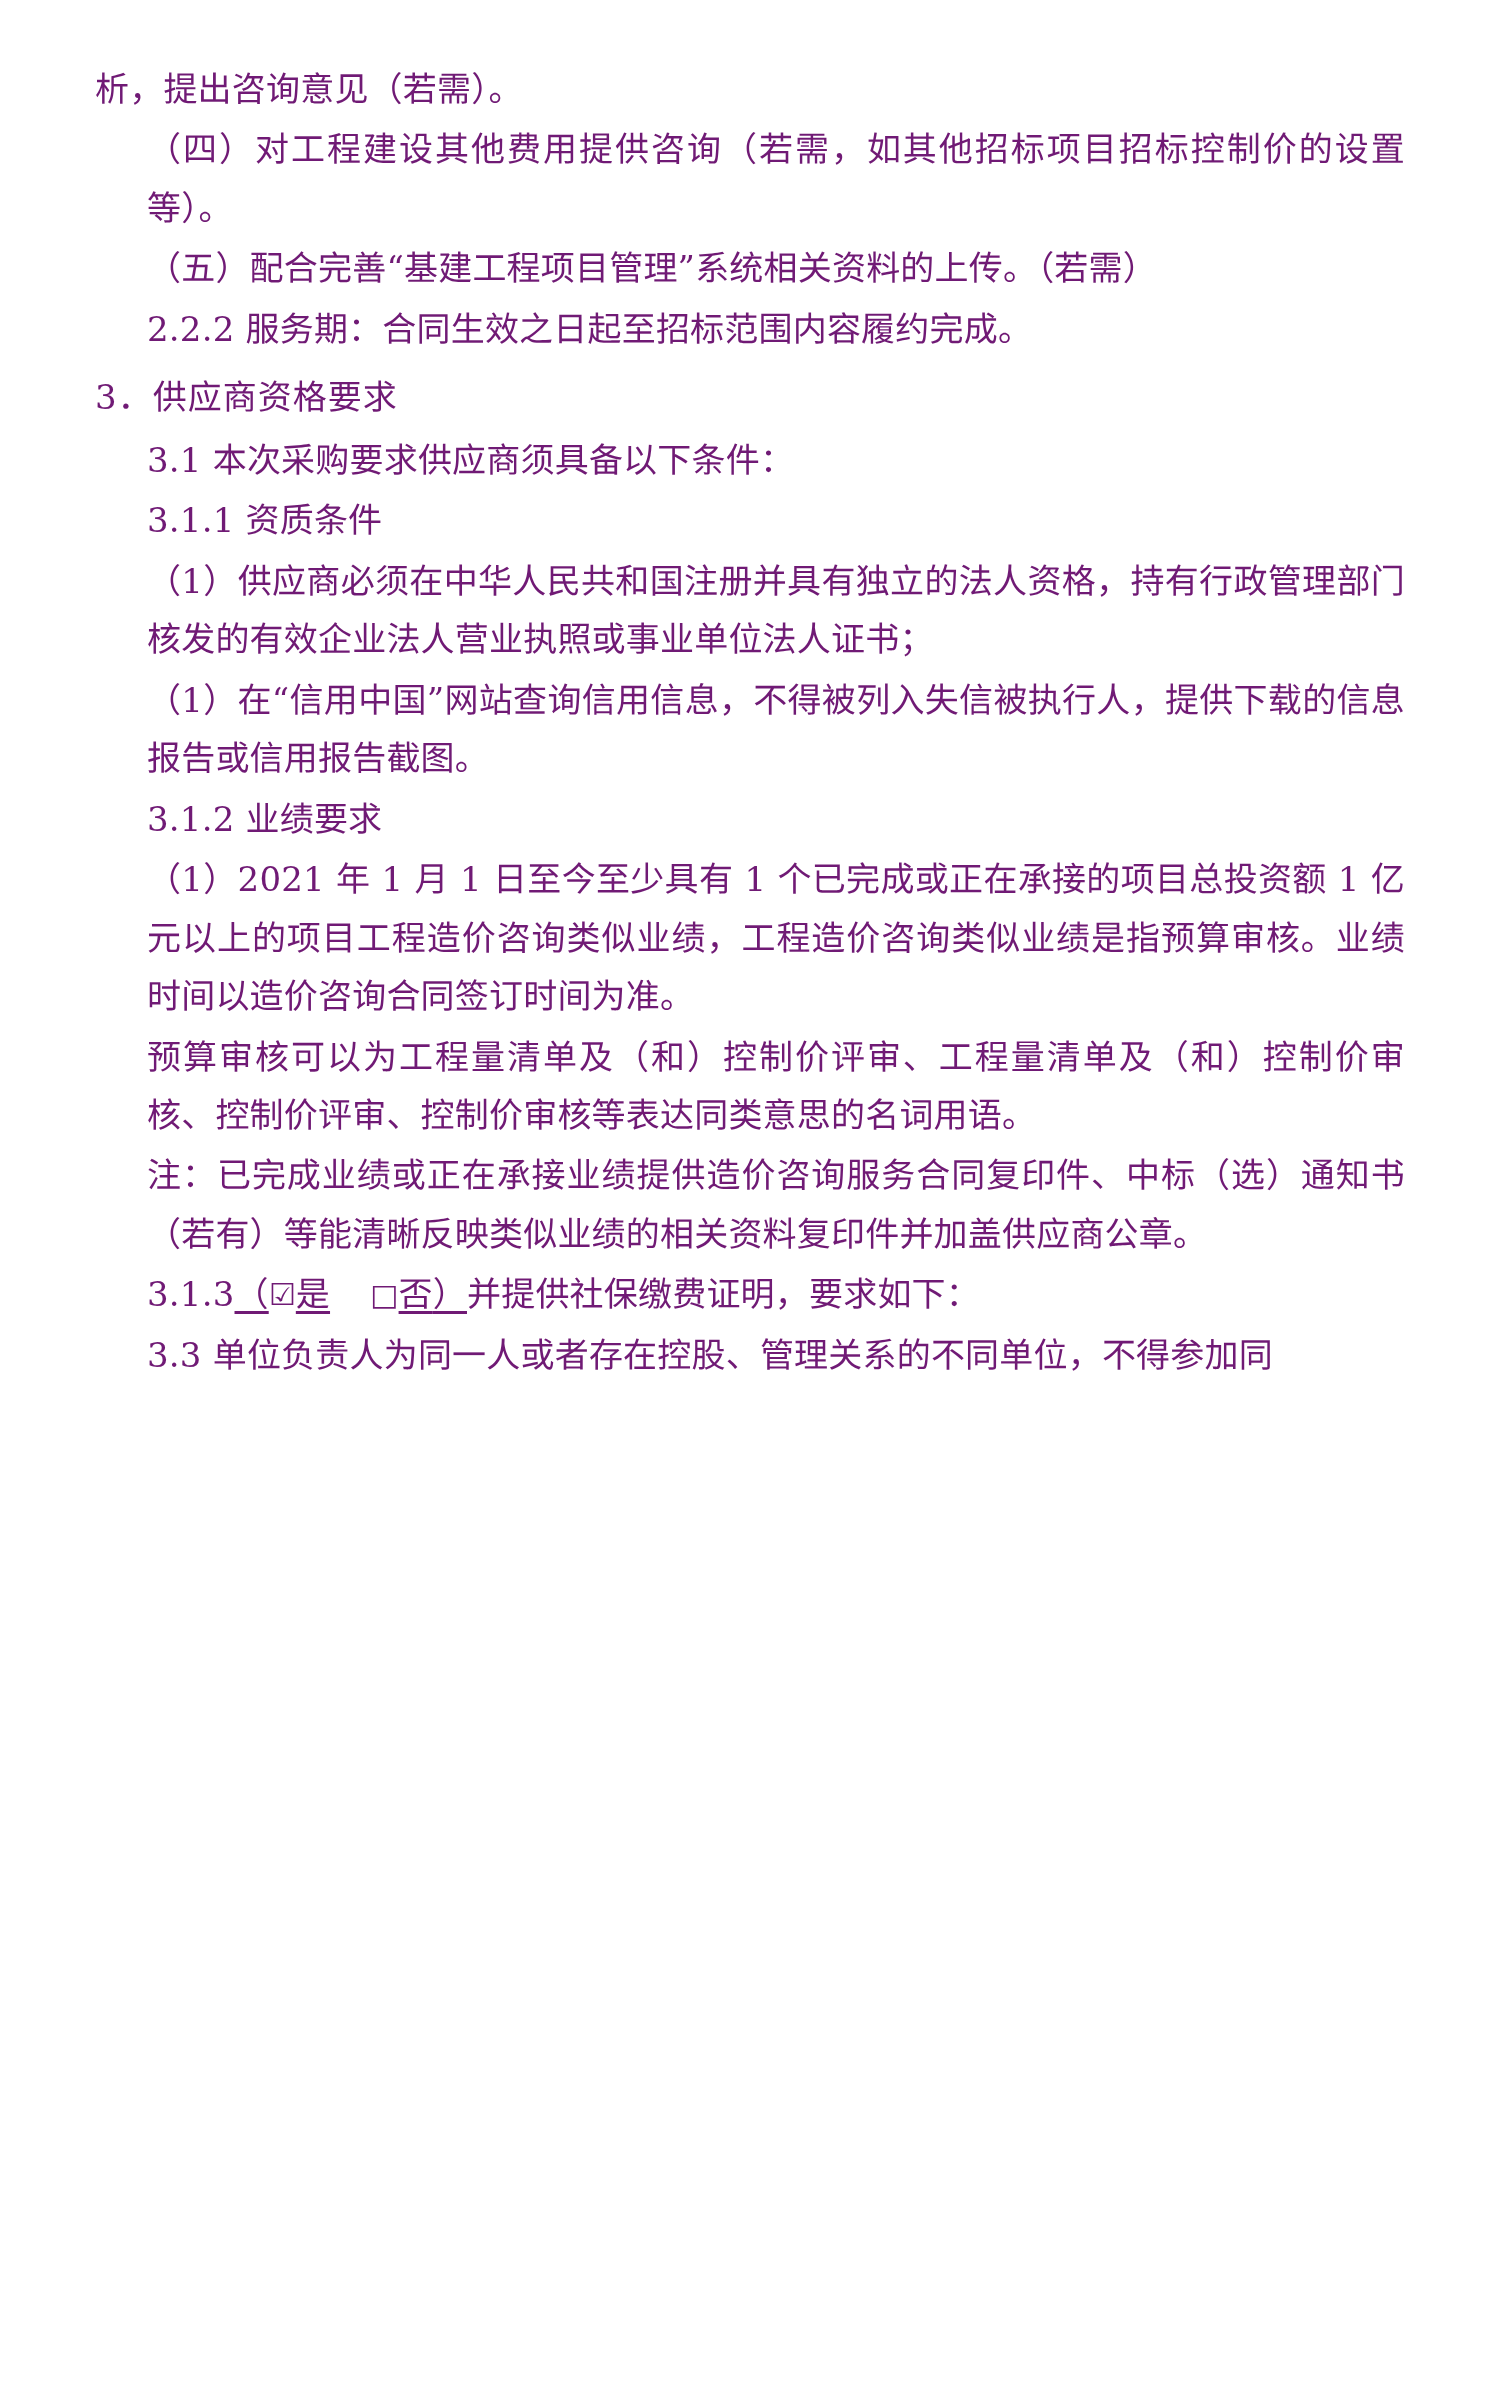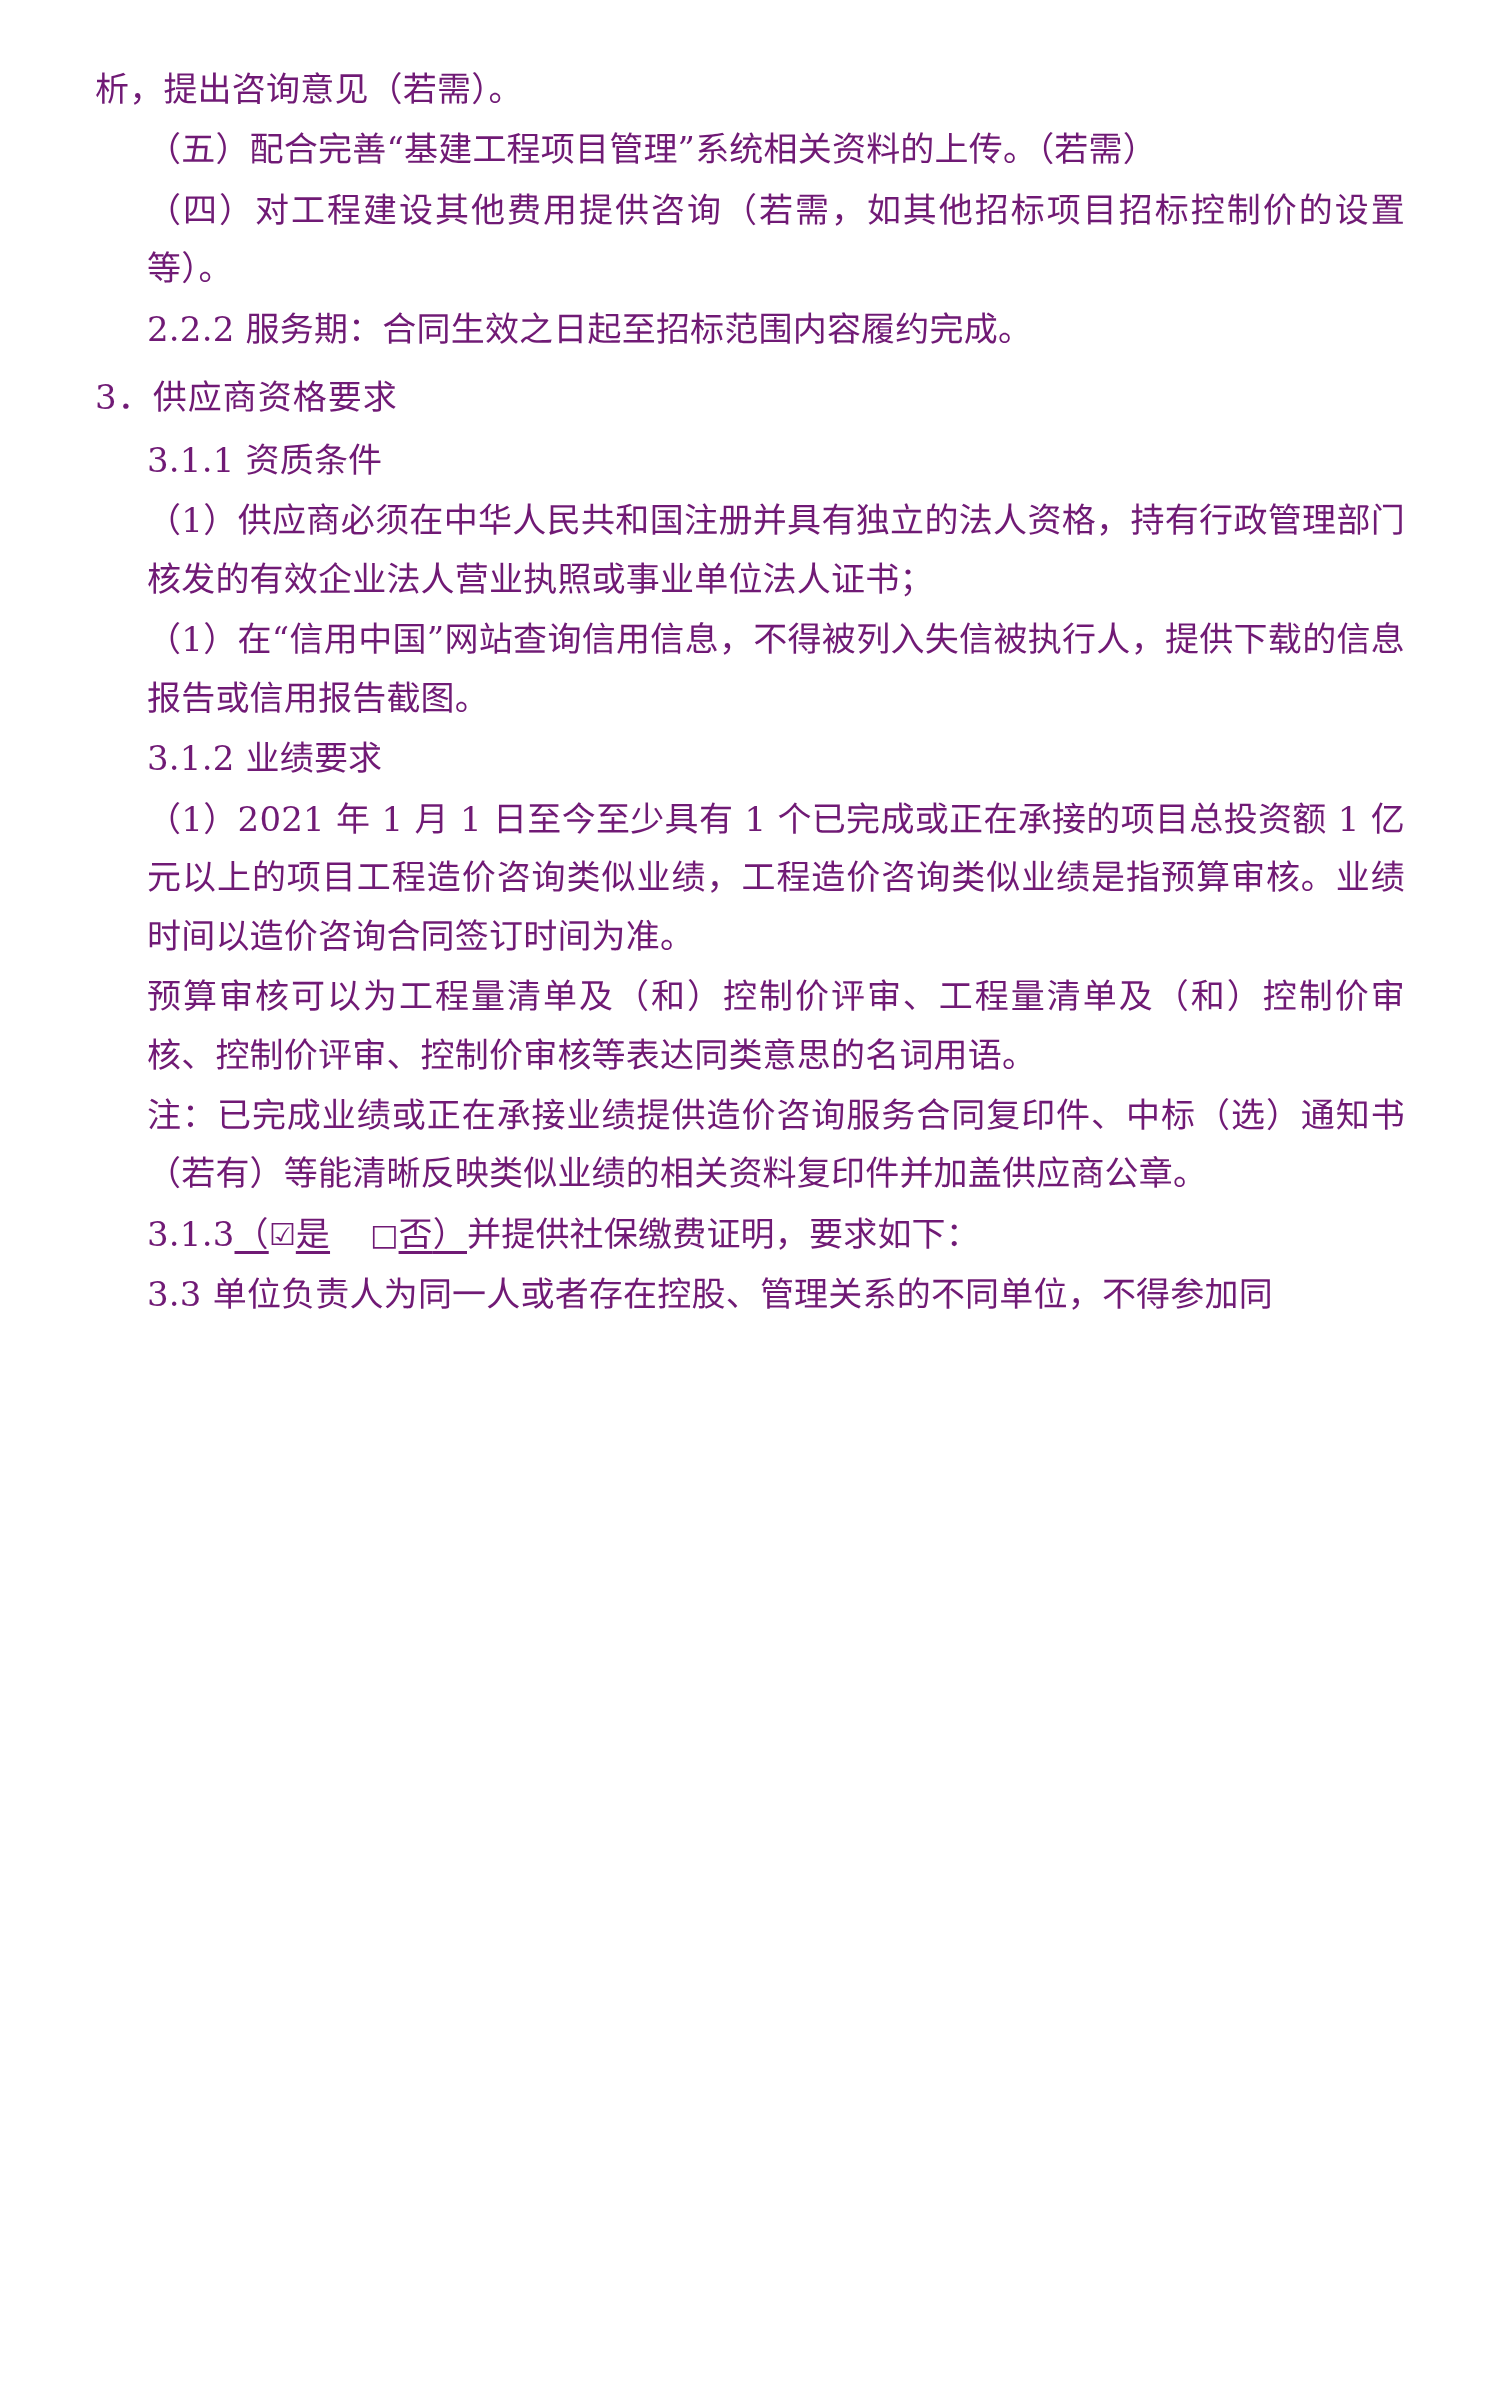--- a/index.html
+++ b/index.html
@@ -59,28 +59,29 @@
   }
 </style>
 </head>
 <body>
 
 <div class="page">
   <div class="doc">
 
     <p class="ind1">析，提出咨询意见（若需）。</p>
 
+    <p class="ind-item">（四）对工程建设其他费用提供咨询（若需，如其他招标项目招标控制价的设置等）。</p>
+
     <p class="ind-item">（五）配合完善“基建工程项目管理”系统相关资料的上传。（若需）</p>
-
-    <p class="ind-item">（四）对工程建设其他费用提供咨询（若需，如其他招标项目招标控制价的设置等）。</p>
 
     <p class="ind-item">2.2.2 服务期：合同生效之日起至招标范围内容履约完成。</p>
 
     <p class="heading">3．供应商资格要求</p>
 
+    <p class="ind-item">3.1 本次采购要求供应商须具备以下条件：</p>
 
     <p class="ind-item">3.1.1 资质条件</p>
 
     <p class="ind-item">（1）供应商必须在中华人民共和国注册并具有独立的法人资格，持有行政管理部门核发的有效企业法人营业执照或事业单位法人证书；</p>
 
     <p class="ind-item">（1）在“信用中国”网站查询信用信息，不得被列入失信被执行人，提供下载的信息报告或信用报告截图。</p>
 
     <p class="ind-item">3.1.2 业绩要求</p>
 
     <p class="ind-item">（1）2021 年 1 月 1 日至今至少具有 1 个已完成或正在承接的项目总投资额 1 亿元以上的项目工程造价咨询类似业绩，工程造价咨询类似业绩是指预算审核。业绩时间以造价咨询合同签订时间为准。</p>

